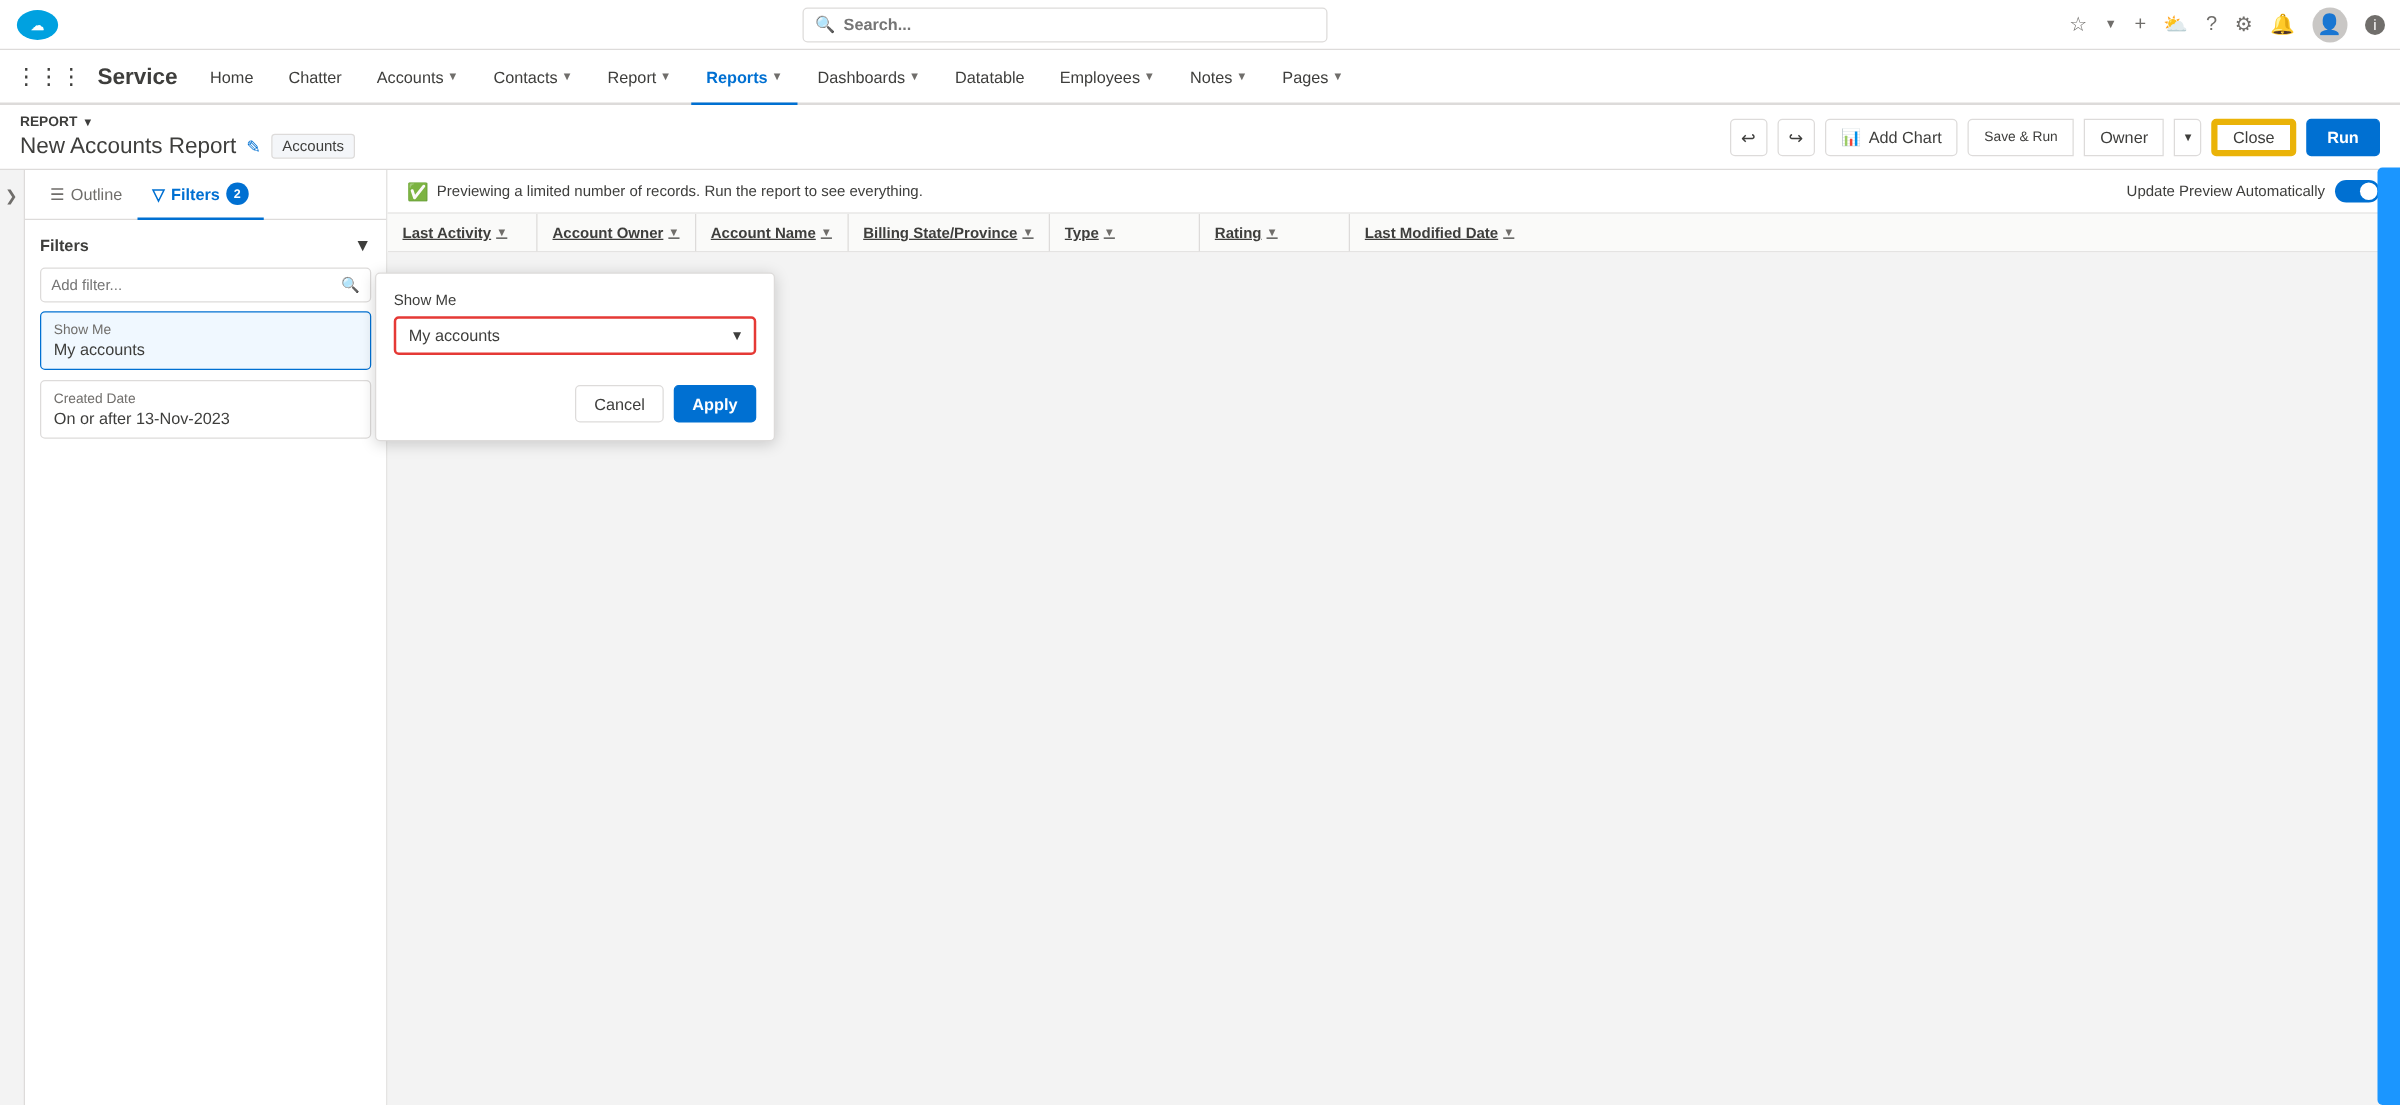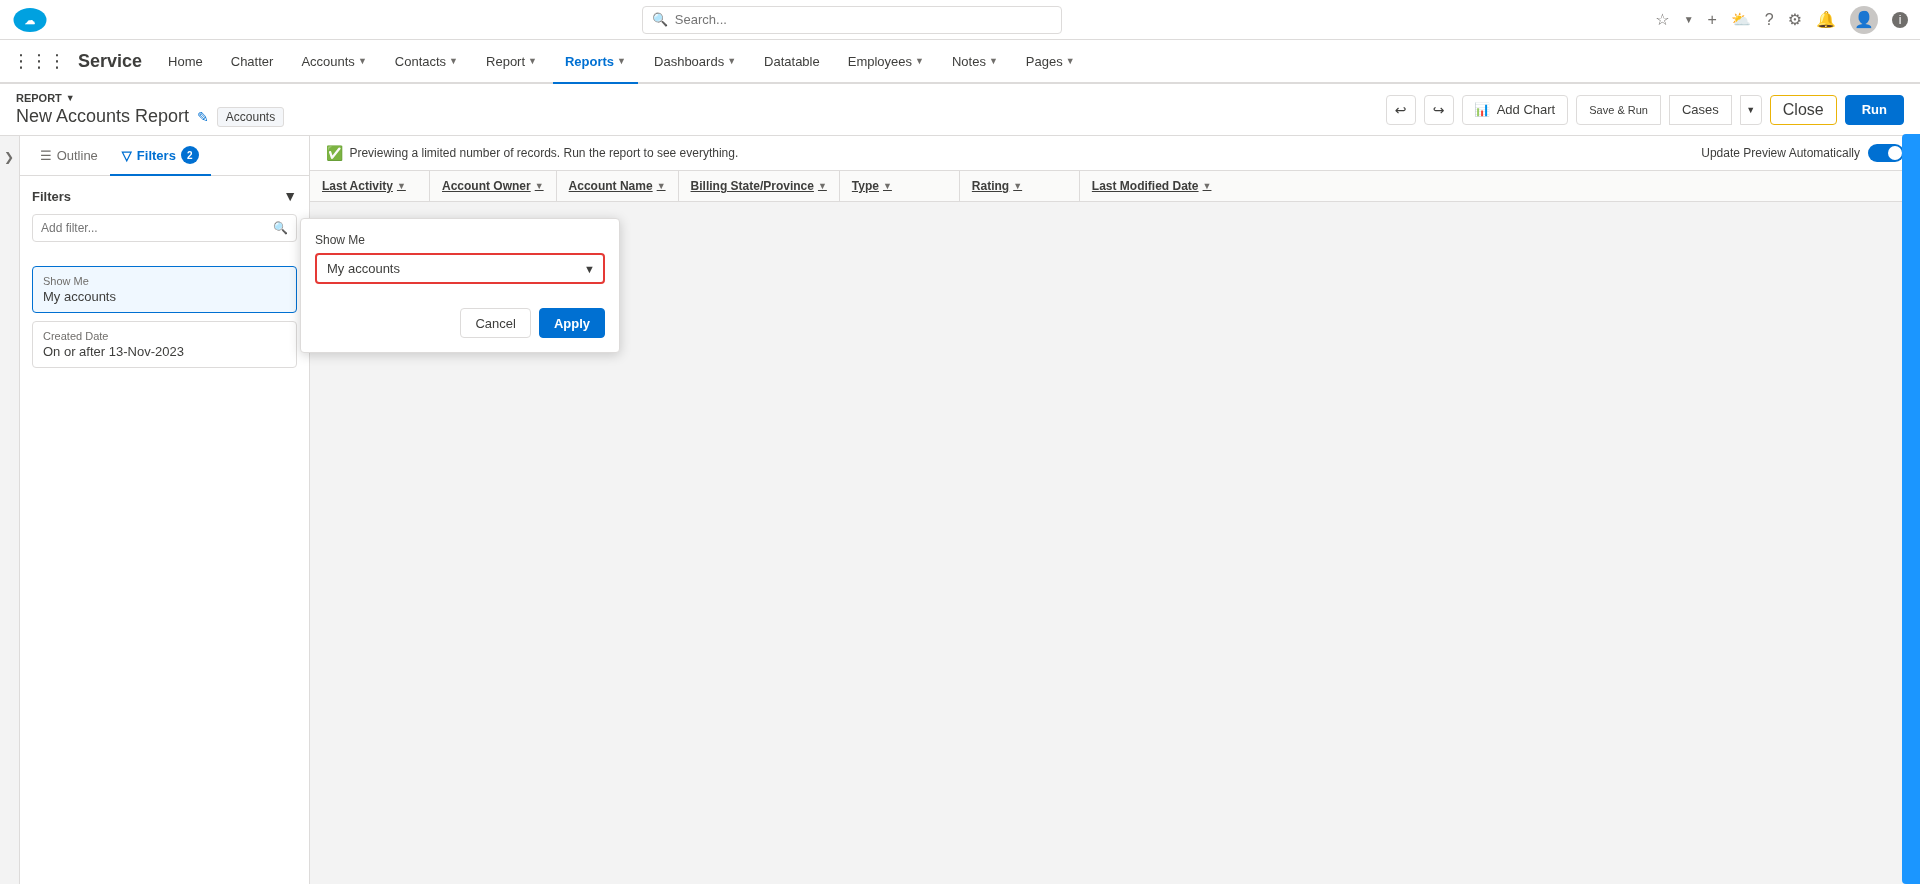--- a/index.html
+++ b/index.html
@@ -26,20 +26,21 @@
       width: 420px;
       height: 28px;
     }
     .search-bar input {
       border: none;
       outline: none;
       font-size: 13px;
       width: 100%;
       color: #3e3e3c;
       background: transparent;
+      font-weight: bold;
     }
     .top-bar-right { display: flex; align-items: center; gap: 14px; color: #706e6b; font-size: 16px; }
     .top-bar-right span { cursor: pointer; }
     .avatar { width: 28px; height: 28px; border-radius: 50%; background: #c9c7c5; display: flex; align-items: center; justify-content: center; font-size: 12px; color: #fff; overflow: hidden; }
 
     
     .nav-bar {
       background: #fff;
       height: 44px;
       display: flex;
@@ -163,26 +164,26 @@
       height: 30px;
       cursor: pointer;
       display: flex;
       align-items: center;
       justify-content: center;
       color: #3e3e3c;
       font-size: 9px;
     }
     .btn-close {
       background: #fff;
-      border: 1px solid #eab308;
+      border: 5px solid #eab308;
       border-radius: 4px;
       padding: 0 12px;
       height: 30px;
       cursor: pointer;
-      font-size: 16px;
+      font-size: 13px;
       color: #3e3e3c;
     }
     .btn-run {
       background: #0070d2;
       border: 1px solid #0070d2;
       border-radius: 4px;
       padding: 0 16px;
       height: 30px;
       cursor: pointer;
       font-size: 13px;
@@ -258,21 +259,21 @@
       margin-bottom: 10px;
     }
     .filter-chevron { font-size: 14px; color: #3e3e3c; cursor: pointer; }
     .filter-search {
       display: flex;
       align-items: center;
       border: 1px solid #dddbda;
       border-radius: 4px;
       padding: 0 8px;
       height: 28px;
-      margin-bottom: 24px;
+      margin-bottom: 7px;
       background: #fff;
     }
     .filter-search input {
       border: none;
       outline: none;
       font-size: 12px;
       color: #3e3e3c;
       width: 100%;
       background: transparent;
     }
@@ -563,21 +564,21 @@
       </div>
     </div>
     <div class="report-actions">
       <div class="btn-icon">↩</div>
       <div class="btn-icon">↪</div>
       <button class="btn-add-chart">
         <span>📊</span>
         <span>Add Chart</span>
       </button>
       <button class="btn-save-run">Save &amp; Run</button>
-      <button class="btn-save">Cases</button>
+      <button class="btn-save">Owner</button>
       <div class="btn-save-dropdown">▼</div>
       <button class="btn-close">Close</button>
       <button class="btn-run">Run</button>
     </div>
   </div>
 
   <div class="main-content" style="display:flex;height:calc(884px - 40px - 44px - 50px);">
 
     <div class="sidebar-toggle">
       <span class="sidebar-toggle-arrow">❯</span>

